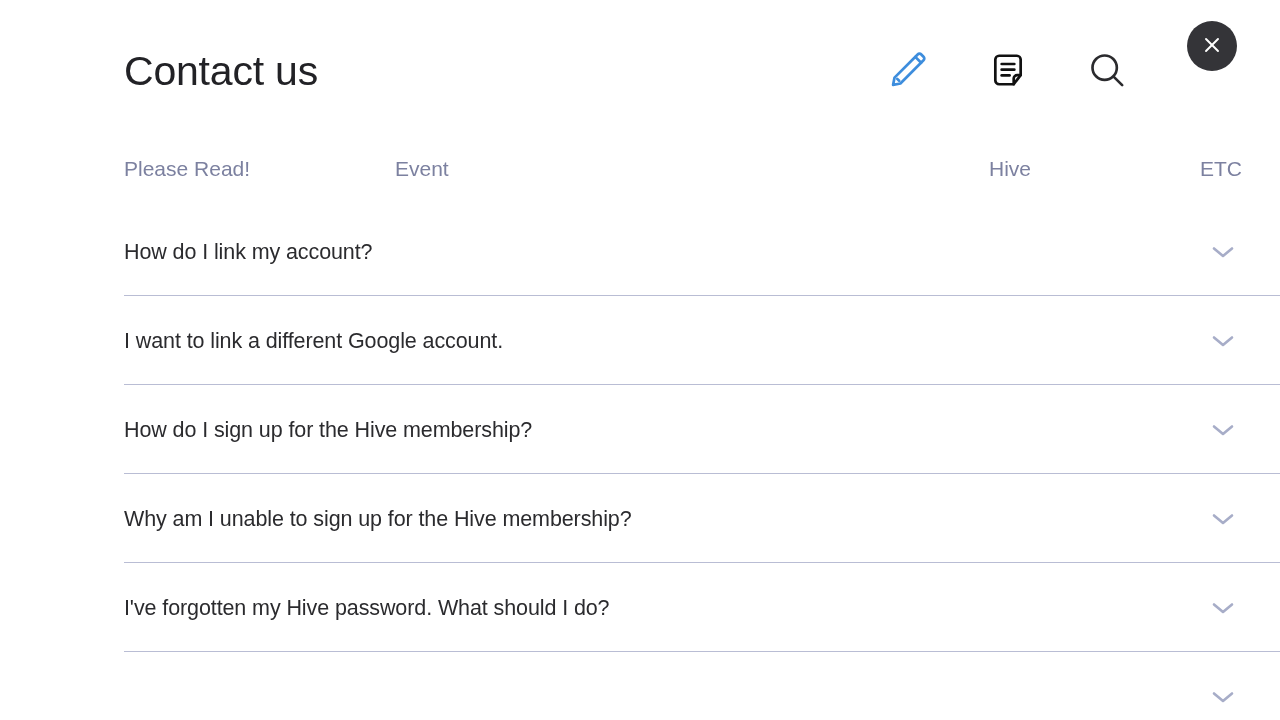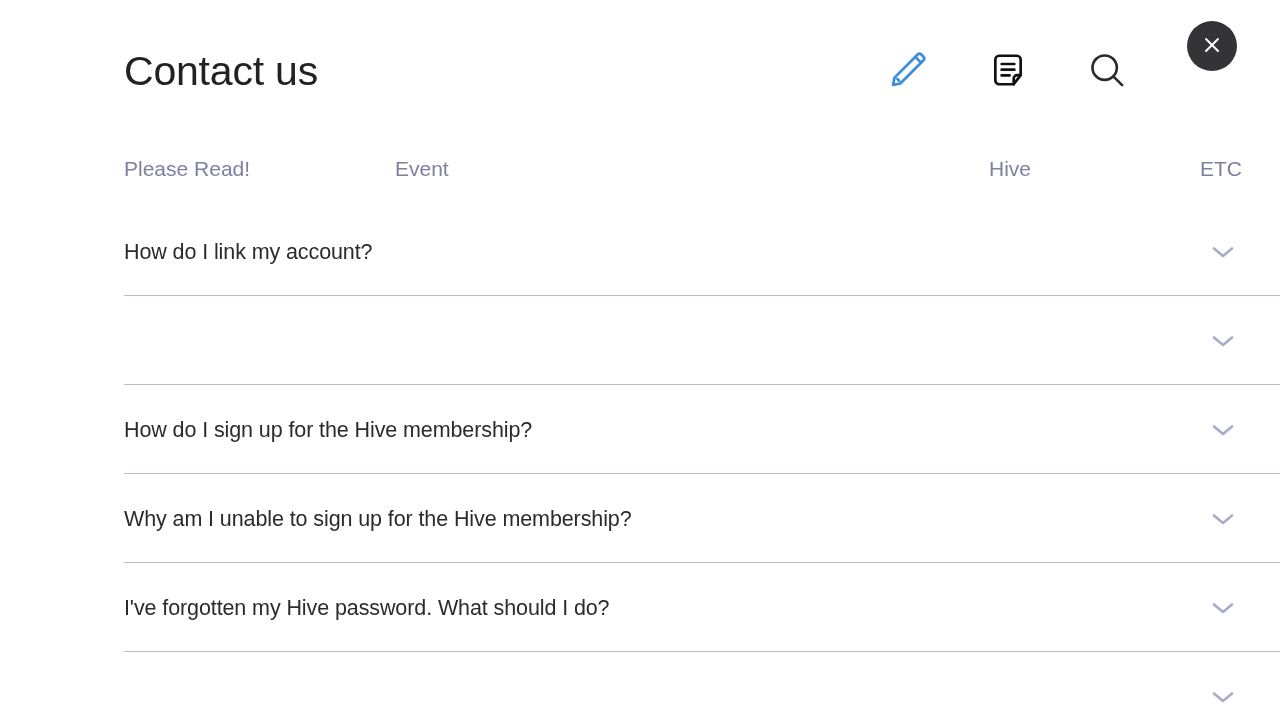--- a/index.html
+++ b/index.html
@@ -233,20 +233,21 @@
       <div class="faq-question">How do I link my account?</div>
       <span class="faq-chevron">
         <svg width="26" height="16" viewBox="0 0 26 16" fill="none" stroke="#a7adc8" stroke-width="2.6" stroke-linecap="round" stroke-linejoin="round">
           <path d="M4 4.5L13 12 22 4.5"></path>
         </svg>
       </span>
       <div class="faq-divider"></div>
     </div>
 
     <div class="faq-row">
+      <div class="faq-question">I want to link a different Google account.</div>
       <span class="faq-chevron">
         <svg width="26" height="16" viewBox="0 0 26 16" fill="none" stroke="#a7adc8" stroke-width="2.6" stroke-linecap="round" stroke-linejoin="round">
           <path d="M4 4.5L13 12 22 4.5"></path>
         </svg>
       </span>
       <div class="faq-divider"></div>
     </div>
 
     <div class="faq-row">
       <div class="faq-question">How do I sign up for the Hive membership?</div>

